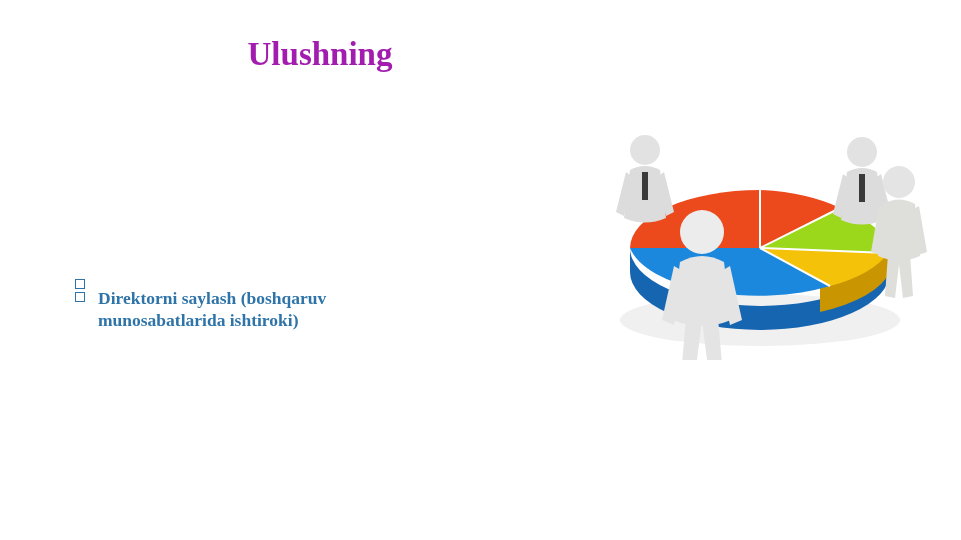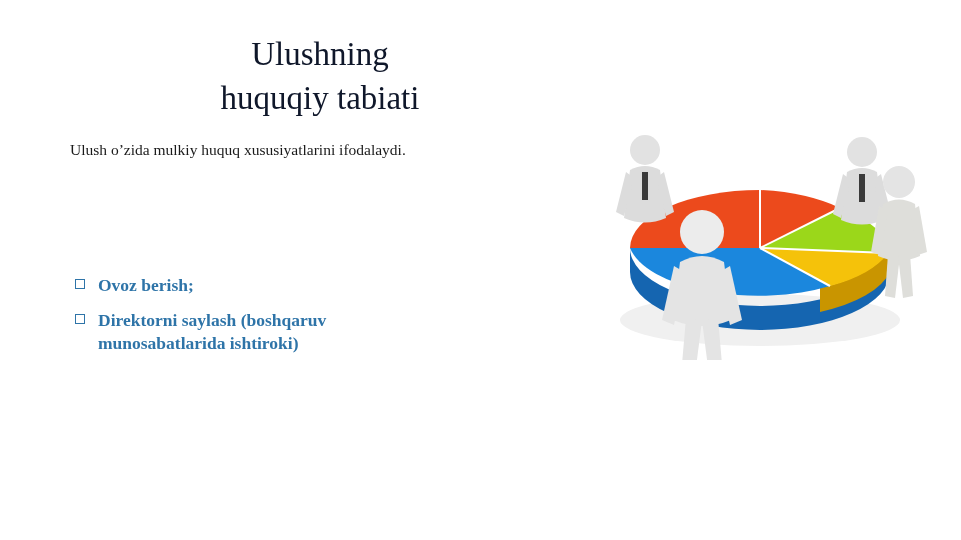--- a/index.html
+++ b/index.html
@@ -18,24 +18,24 @@
     position: absolute;
     inset: 0;
   }
   
   .title {
     position: absolute;
     left: 60px;
     top: 32px;
     width: 520px;
     text-align: center;
-    color: #0f172a;
+    color: #a21caf;
     font-size: 33px;
     line-height: 1.34;
-    font-weight: normal;
+    font-weight: bold;
     font-family: "Liberation Serif", serif;
   }
   .title .line2 {
     display: block;
   }
   
   .body-text {
     position: absolute;
     left: 70px;
     top: 140px;
@@ -107,32 +107,26 @@
     display: block;
   }
 </style>
 </head>
 <body>
 
 <div class="slide">
 
   <div class="title">
     <span>Ulushning</span>
-    <span class="line2">huquqiy tabiati</span>
   </div>
 
   <div class="body-text">
-    <p class="para">Ulush o’zida mulkiy huquq xususiyatlarini ifodalaydi.</p>
   </div>
 
   <ul class="bullets">
-    <li class="bullet">
-      <span class="box"></span>
-      <span>Ovoz berish;</span>
-    </li>
     <li class="bullet">
       <span class="box"></span>
     </li>
     <li class="bullet multi">
       <span class="box"></span>
       <span class="seg-wrap bullet-justify">
         <span>Direktorni</span>
         <span>saylash</span>
         <span>(boshqaruv</span>
       </span>

